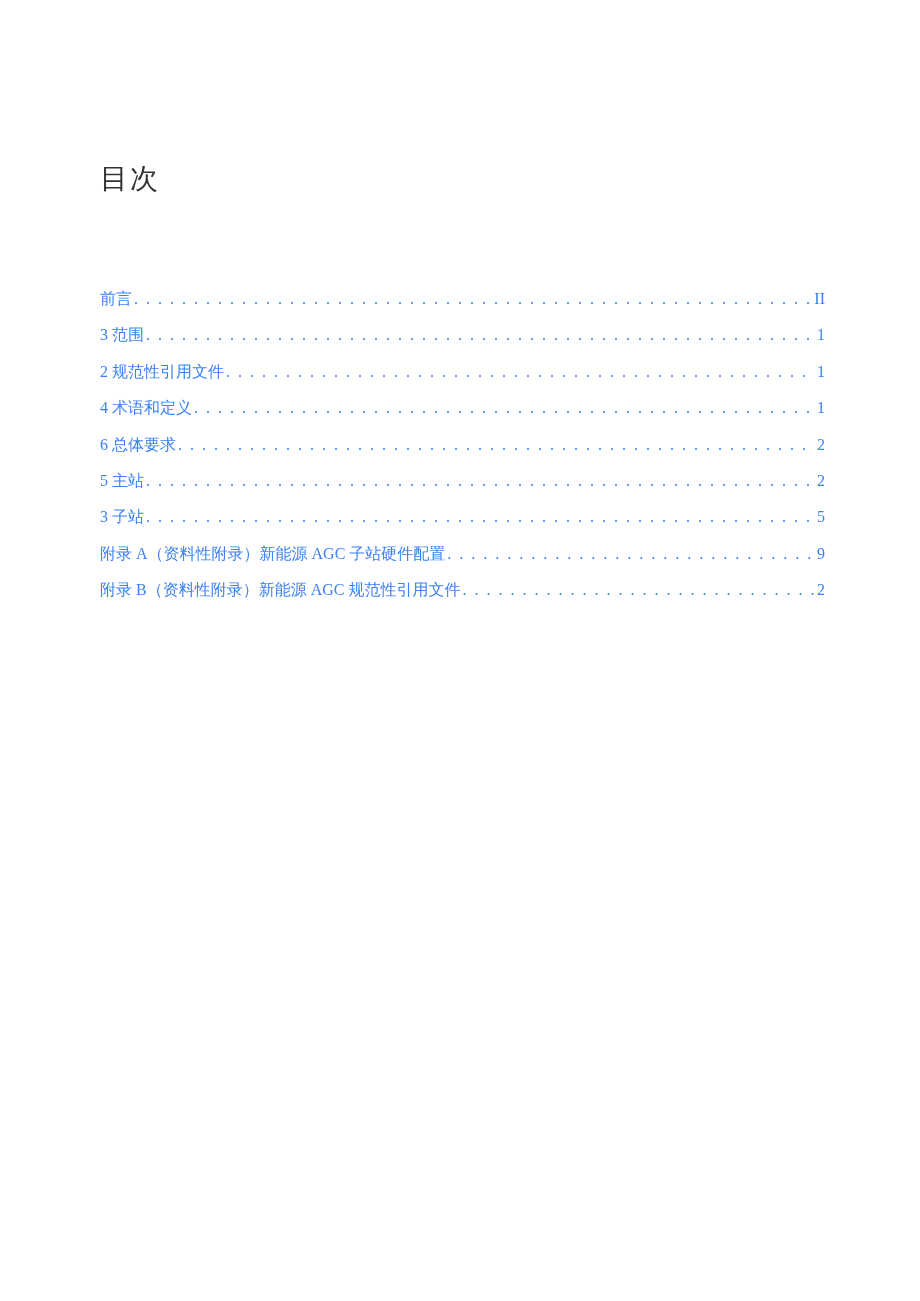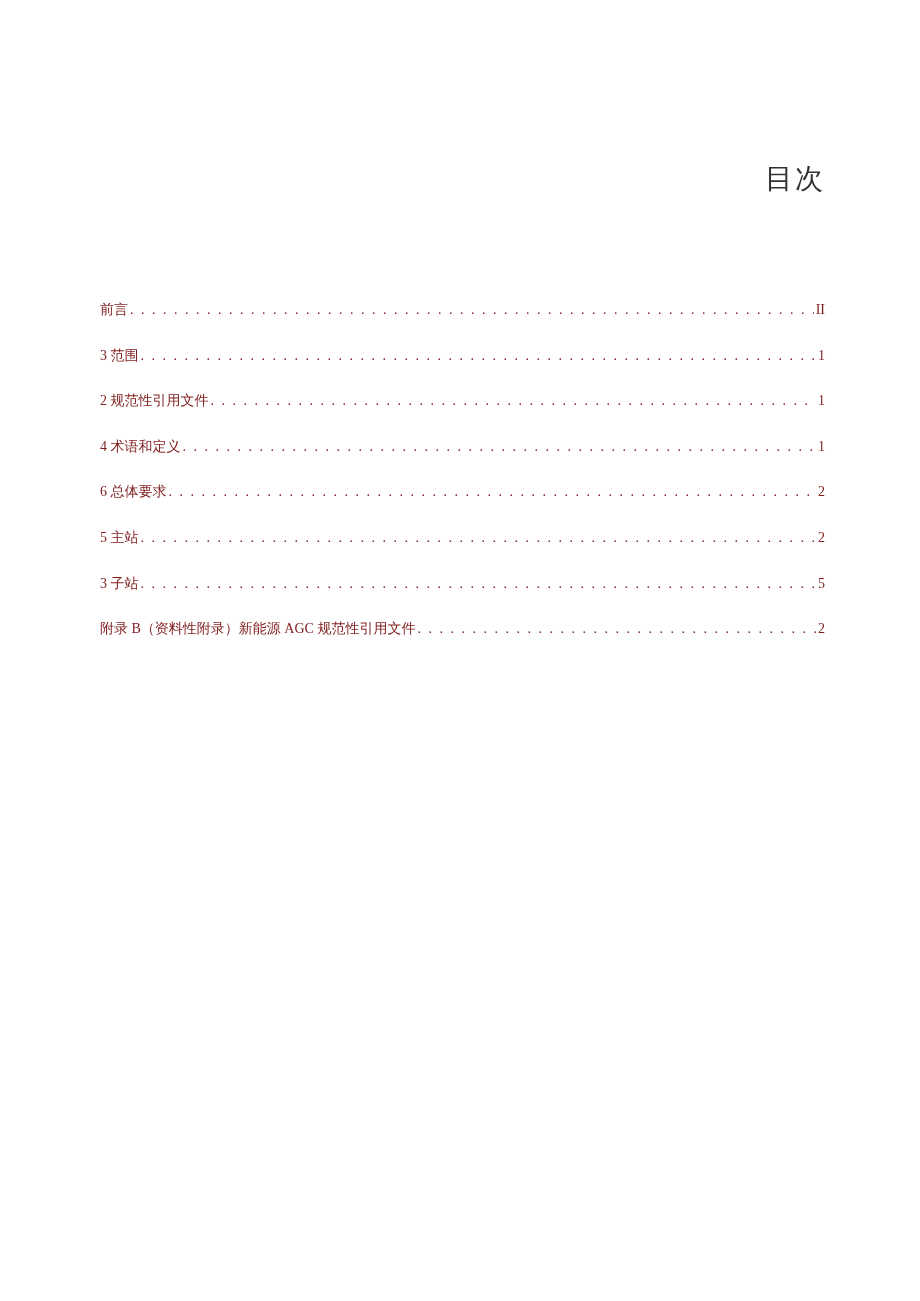--- a/index.html
+++ b/index.html
@@ -9,51 +9,50 @@
     }
     body {
       width: 920px;
       height: 1301px;
       background: #ffffff;
       font-family: "SimSun", "宋体", serif;
       color: #333333;
       padding: 160px 95px 0 100px;
     }
     .title {
-      text-align: right;
+      text-align: left;
       font-size: 28px;
       font-weight: normal;
       margin-bottom: 90px;
       letter-spacing: 2px;
       font-family: "SimHei", "黑体", sans-serif;
     }
     .toc-entry {
       display: flex;
-      align-items: flex-end;
-      font-size: 14px;
+      align-items: flex-start;
+      font-size: 16px;
       line-height: 1.4;
       margin-bottom: 14px;
-      color: #7f1d1d;
+      color: #3b82f6;
     }
     .toc-label {
       white-space: nowrap;
     }
     .toc-leader {
       flex: 1;
       overflow: hidden;
       white-space: nowrap;
       letter-spacing: 2px;
       margin: 0 2px;
     }
     .toc-leader::before {
       content: ". . . . . . . . . . . . . . . . . . . . . . . . . . . . . . . . . . . . . . . . . . . . . . . . . . . . . . . . . . . . . . . . . . . . . . . . . . . . . . . . . . . . . . . . . . . . . . . . . . . . . . . . . . . . . . . . . . . . . . . . . . . . . . . . . . . . . . . . . . . . . . . . . . . . . . . . . . . . . . . . ";
     }
     .toc-page {
       white-space: nowrap;
-      margin-top: 12px;
     }
   </style>
 </head>
 <body>
 
 <h1 class="title">目次</h1>
 
 <div>
   <div class="toc-entry">
     <span class="toc-label">前言</span>
@@ -84,17 +83,22 @@
     <span class="toc-label">5 主站</span>
     <span class="toc-leader"></span>
     <span class="toc-page">2</span>
   </div>
   <div class="toc-entry">
     <span class="toc-label">3 子站</span>
     <span class="toc-leader"></span>
     <span class="toc-page">5</span>
   </div>
   <div class="toc-entry">
+    <span class="toc-label">附录 A（资料性附录）新能源 AGC 子站硬件配置</span>
+    <span class="toc-leader"></span>
+    <span class="toc-page">9</span>
+  </div>
+  <div class="toc-entry">
     <span class="toc-label">附录 B（资料性附录）新能源 AGC 规范性引用文件</span>
     <span class="toc-leader"></span>
     <span class="toc-page">2</span>
   </div>
 </div>
 
 </body></html>

